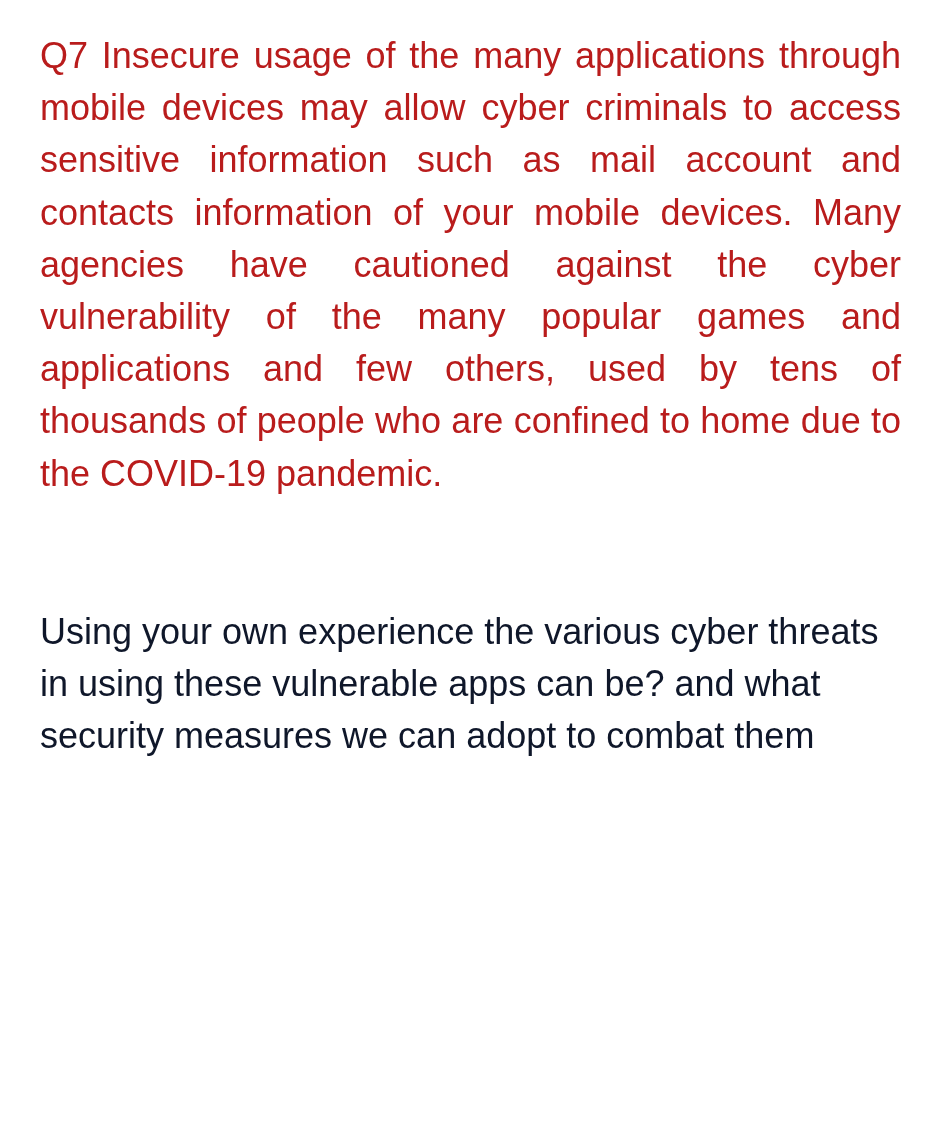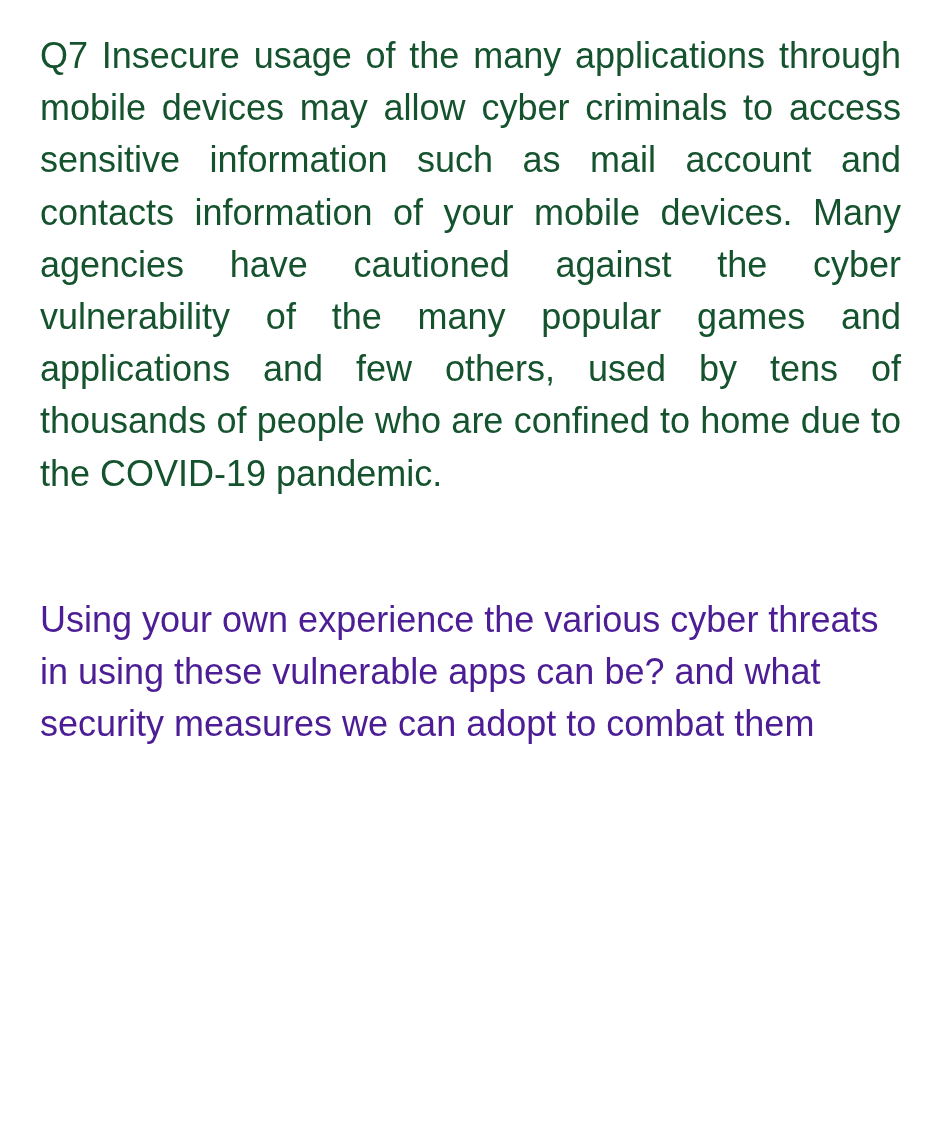--- a/index.html
+++ b/index.html
@@ -14,31 +14,31 @@
       min-height: 1125px;
       font-family: Arial, sans-serif;
       display: flex;
       flex-direction: column;
       padding: 30px 40px 30px 40px;
     }
 
     .text-block {
       font-size: 36px;
       line-height: 1.45;
-      color: #14532d;
+      color: #b91c1c;
       text-align: justify;
-      margin-bottom: 14px;
+      margin-bottom: 0;
     }
 
     .text-block-second {
       font-size: 36px;
       line-height: 1.45;
-      color: #4c1d95;
+      color: #0f172a;
       text-align: left;
-      margin-top: 80px;
+      margin-top: 106px;
     }
   </style>
 </head>
 <body>
 
 <p class="text-block">Q7 Insecure usage of the many applications through mobile devices may allow cyber criminals to access sensitive information such as mail account and contacts information of your mobile devices. Many agencies have cautioned against the cyber vulnerability of the many popular games and applications and few others, used by tens of thousands of people who are confined to home  due to the COVID-19 pandemic.</p>
 
 <p class="text-block-second"> Using your own experience the various cyber threats in using these vulnerable apps can be? and what  security measures we can  adopt to combat them</p>
 
 </body></html>

